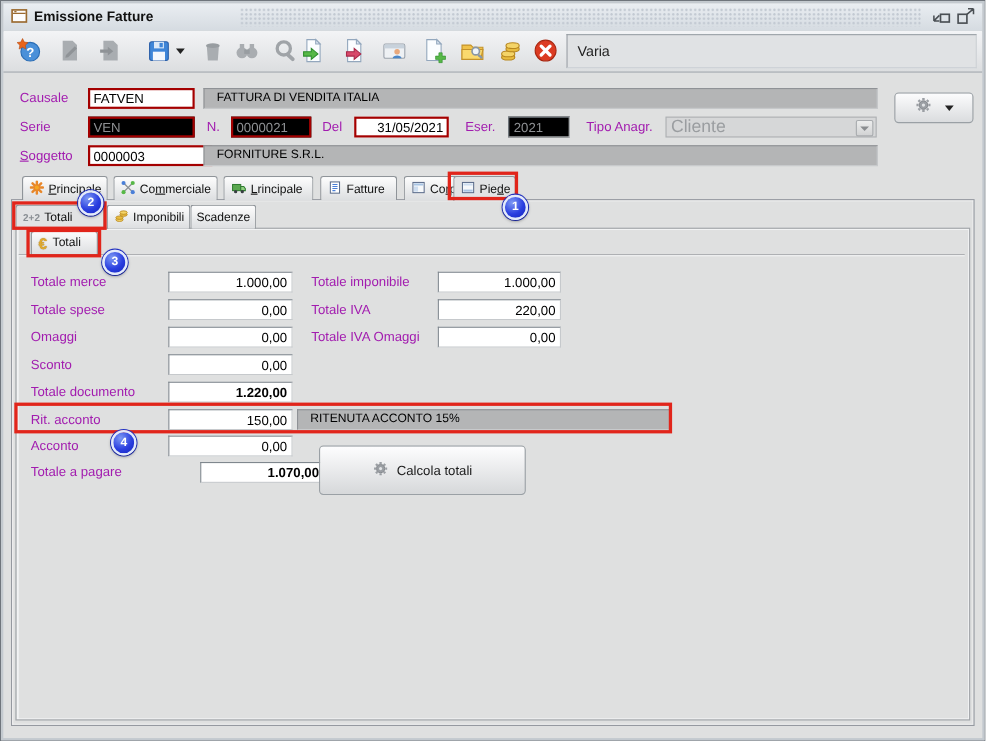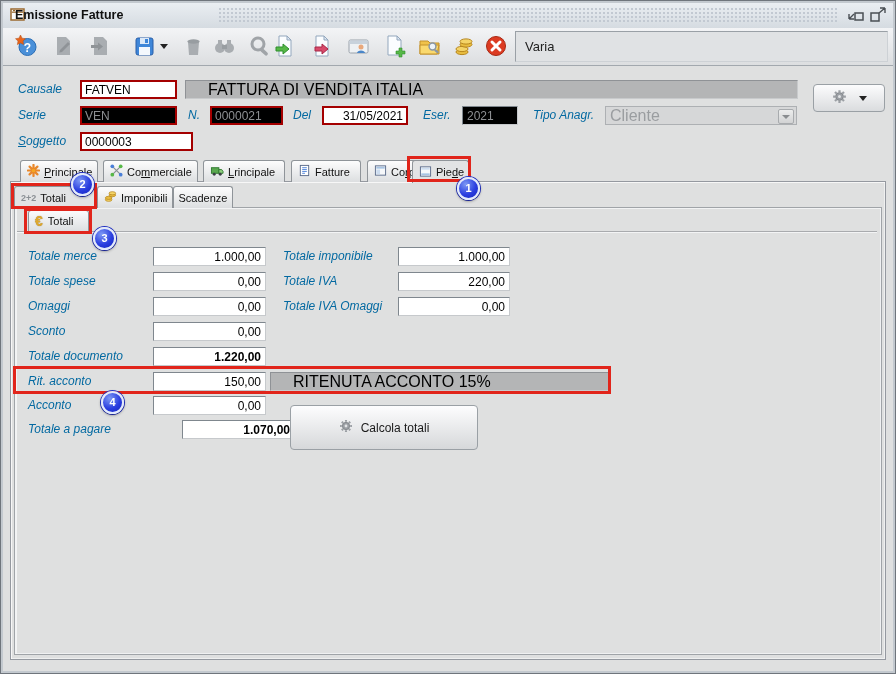--- a/index.html
+++ b/index.html
@@ -3,45 +3,45 @@
 <meta charset="utf-8">
 <style>
   html,body{margin:0;padding:0;background:#eceff1;font-family:"Liberation Sans","DejaVu Sans",sans-serif;}
   .window{position:relative;width:896px;height:674px;background:#dfe0e0;overflow:hidden;}
   .window::before{content:"";position:absolute;inset:0;border:1px solid #6f757c;pointer-events:none;z-index:60;}
   .window::after{content:"";position:absolute;inset:1px;border:2px solid #c3c9cf;pointer-events:none;z-index:60;}
 
   
   .titlebar{position:absolute;left:3px;top:3px;right:3px;height:25px;
     background:linear-gradient(#eaeef2,#d5dbe1);border-bottom:1px solid #a8aeb4;}
-  .titlebar .ttl{position:absolute;left:12px;top:0;line-height:25px;font-size:12.5px;font-weight:bold;color:#111;}
+  .titlebar .ttl{position:absolute;left:28px;top:0;line-height:25px;font-size:12.5px;font-weight:bold;color:#111;}
   .titlebar .tex{position:absolute;left:215px;right:56px;top:4px;bottom:4px;
     background-image:radial-gradient(#c2c9d2 1px,transparent 1.2px);background-size:4px 4px;}
   .ticon16{position:absolute;left:7px;top:4px;width:16px;height:16px;}
   .wctrl{position:absolute;top:4px;width:18px;height:16px;cursor:pointer;}
 
   
   .toolbar{position:absolute;left:3px;top:28px;right:3px;height:37px;
     background:linear-gradient(#f3f4f6,#dcdee0);border-bottom:1px solid #a2a8ae;}
   .tbtn{position:absolute;top:34px;width:24px;height:24px;cursor:pointer;}
   .tarrow{position:absolute;top:44px;width:0;height:0;border-left:4px solid transparent;border-right:4px solid transparent;border-top:5px solid #222;cursor:pointer;}
   .statusbox{position:absolute;left:515px;top:31px;width:373px;height:31px;box-sizing:border-box;
     background:#e0e2e4;border:1px solid;border-color:#9aa0a6 #cdd1d5 #cdd1d5 #9aa0a6;
     font-size:13px;color:#222;line-height:29px;padding-left:9px;}
 
   
-  .lbl{position:absolute;font-size:12px;color:#0369a1;line-height:19px;white-space:nowrap;font-style:italic;}
+  .lbl{position:absolute;font-size:12px;color:#a21caf;line-height:19px;white-space:nowrap;}
   .inp{position:absolute;height:19px;box-sizing:border-box;background:#fff;font-size:12px;color:#000;
     border:1px solid;border-color:#7f878e #c6c9cc #c6c9cc #7f878e;padding:0 4px;font-family:inherit;outline:none;}
   .inp.alert{border:2px solid #a40000;padding:0 3px;}
   .inp.dis{background:#000000;color:#8e9093;}
   .inp.num{text-align:right;}
   .inp.bold{font-weight:bold;}
   .ro{position:absolute;height:19px;box-sizing:border-box;background:#b4b5b6;color:#000;
-    border:1px solid;border-color:#8f9296 #c8cacc #c8cacc #8f9296;font-size:16px;line-height:17px;padding:0 22px;
+    border:1px solid;border-color:#8f9296 #c8cacc #c8cacc #8f9296;font-size:11px;line-height:17px;padding:0 11px;
     white-space:nowrap;overflow:hidden;}
   .combo{position:absolute;height:19px;box-sizing:border-box;background:#d6d7d8;color:#9a9da0;
     border:1px solid #adb0b3;font-size:16px;line-height:17px;padding:0 4px;}
   .combo .arr{position:absolute;right:2px;top:2px;width:14px;height:13px;background:linear-gradient(#eceded,#d2d3d4);
     border:1px solid #a8abae;border-radius:2px;}
   .combo .arr::after{content:"";position:absolute;left:3px;top:5px;border-left:4px solid transparent;border-right:4px solid transparent;border-top:4px solid #8a8d90;}
   .gearbtn{position:absolute;left:813px;top:84px;width:72px;height:28px;box-sizing:border-box;
     background:linear-gradient(#fcfcfd,#dadcde);border:1px solid #9aa0a5;border-radius:4px;
     display:flex;align-items:center;justify-content:center;gap:12px;cursor:pointer;}
   .gearbtn .dn{width:0;height:0;border-left:4px solid transparent;border-right:4px solid transparent;border-top:5px solid #222;}
@@ -222,20 +222,21 @@
   <span class="lbl" style="left:423px;top:106px">Eser.</span>
   <input class="inp dis" style="left: 462px; top: 106px; width: 56px;" readonly="" value="2021">
   <span class="lbl" style="left:533px;top:106px">Tipo Anagr.</span>
   <div class="combo" style="left:605px;top:106px;width:192px">
     <span>Cliente</span>
     <span class="arr"></span>
   </div>
 
   <span class="lbl" style="left:18px;top:132px"><span class="u">S</span><span>oggetto</span></span>
   <input class="inp alert" style="left: 80px; top: 132px; width: 113px;" value="0000003">
+  <div class="ro" style="left:185px;top:132px;width:613px">FORNITURE S.R.L.</div>
 
   <div class="gearbtn">
     <span>
       <svg width="15" height="15" viewBox="0 0 16 16">
           <g stroke="#9b9fa4" stroke-width="2.4">
             <path d="M8 1.2v2M8 12.8v2M1.2 8h2M12.8 8h2M3.2 3.2l1.4 1.4M11.4 11.4l1.4 1.4M12.8 3.2l-1.4 1.4M4.6 11.4l-1.4 1.4"></path>
           </g>
           <circle cx="8" cy="8" r="4.2" fill="#9b9fa4" stroke="#74787d" stroke-width=".8"></circle>
           <circle cx="8" cy="8" r="1.6" fill="#e2e4e6"></circle>
         </svg>

